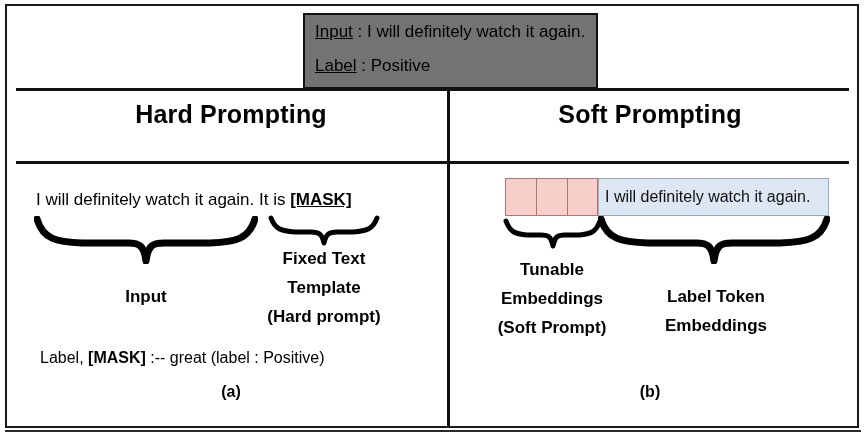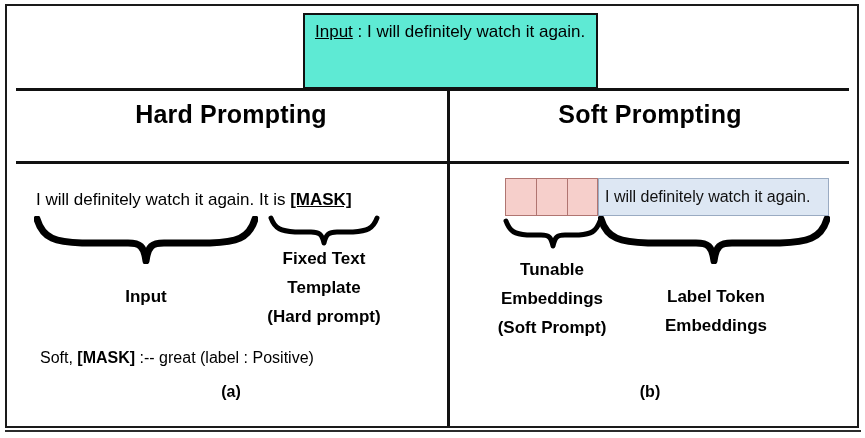--- a/index.html
+++ b/index.html
@@ -55,21 +55,21 @@
 
   
   .input-card {
     position: absolute;
     left: 303px;
     top: 13px;
     width: 295px;
     height: 76px;
     border: 2px solid #111111;
     box-sizing: border-box;
-    background: #5eead4;
+    background: #737373;
     padding: 7px 0 0 10px;
   }
   .card-row {
     font-size: 17px;
     line-height: 20px;
     white-space: nowrap;
     margin-bottom: 14px;
   }
   .card-key {
     text-decoration: underline;
@@ -182,20 +182,23 @@
   <div class="outer-frame-shadow"></div>
 
   <div class="rule rule-top"></div>
   <div class="rule rule-bottom"></div>
   <div class="vdivider"></div>
 
   <div class="input-card">
     <div class="card-row">
       <span class="card-key">Input</span><span> :  </span><span>I will definitely watch it again.</span>
     </div>
+    <div class="card-row">
+      <span class="card-key">Label</span><span> :  </span><span>Positive</span>
+    </div>
   </div>
 
   <div class="panel-title left">Hard Prompting</div>
   <div class="panel-title right">Soft Prompting</div>
 
   <div class="hard-sentence">
     <span>I will definitely watch it again. </span><span class="tmpl">It is </span><span class="mask">[MASK]</span>
   </div>
 
   <div class="brace" style="left:34px; top:216px;">
@@ -216,21 +219,21 @@
     <div>Input</div>
   </div>
 
   <div class="label-block lbl-fixedtext">
     <div>Fixed Text</div>
     <div>Template</div>
     <div>(Hard prompt)</div>
   </div>
 
   <div class="where-line">
-    <span>Soft,  </span><span class="mask">[MASK]</span><span> :-- great (label : Positive)</span>
+    <span>Label,  </span><span class="mask">[MASK]</span><span> :-- great (label : Positive)</span>
   </div>
 
   <div class="fig-caption cap-a">(a)</div>
 
   <div class="token-strip">
     <div class="soft-cell"></div>
     <div class="soft-cell"></div>
     <div class="soft-cell last"></div>
     <div class="input-box">I will definitely watch it again.</div>
   </div>

